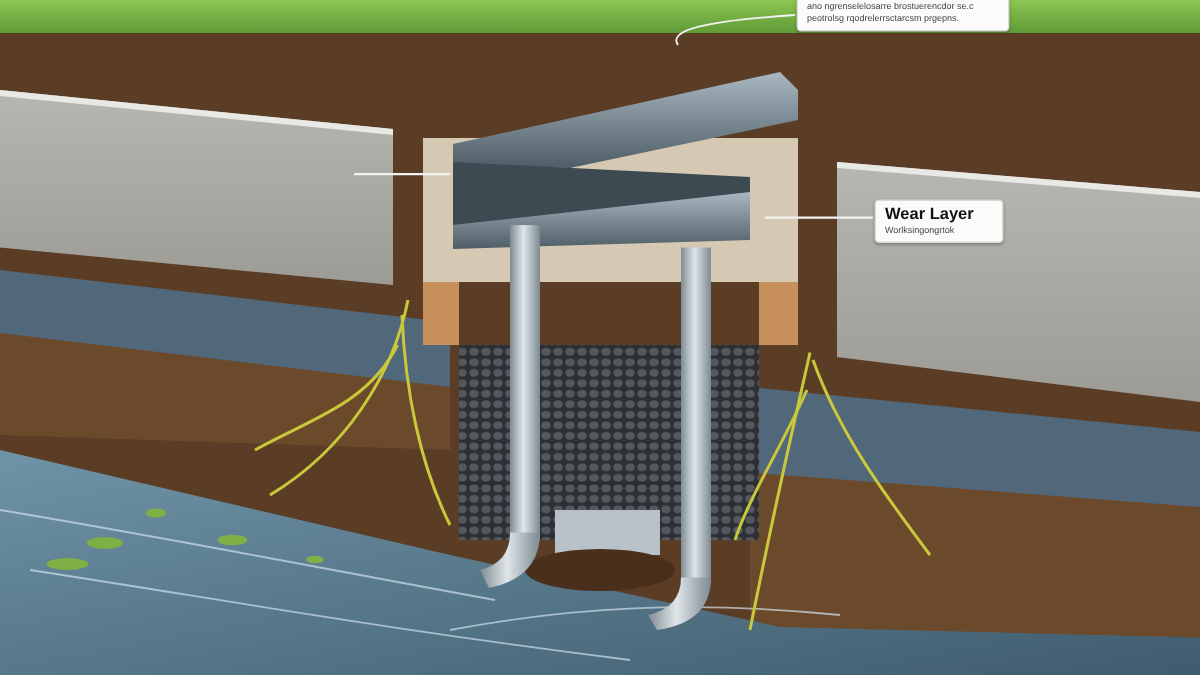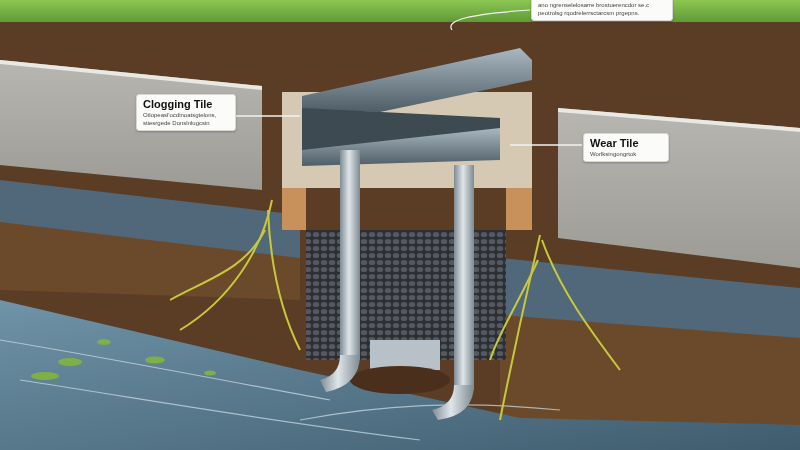--- a/index.html
+++ b/index.html
@@ -95,23 +95,18 @@
   <line x1="236" y1="116" x2="300" y2="116" stroke="#f2f2f2" stroke-width="1.5"></line>
   <line x1="510" y1="145" x2="582" y2="145" stroke="#f2f2f2" stroke-width="1.5"></line>
   <path d="M530,10 C470,14 445,20 452,30" stroke="#f2f2f2" stroke-width="1.2" fill="none"></path>
 </svg>
 
 <div class="callout" style="left:531px;top:-3px;width:128px;">
   <div class="s">ano ngrenselelosarre brostuerencdor se.c</div>
   <div class="s">peotrolsg rqodrelerrsctarcsm prgepns.</div>
 </div>
 
-<div class="callout" style="left:136px;top:94px;width:86px;">
-  <div class="t">Clogging Tile</div>
-  <div class="s">Otlopeasl'ocdinoatsgtelons,</div>
-  <div class="s">stiesrgede Donslnlugcsin</div>
-</div>
 
 <div class="callout" style="left:583px;top:133px;width:72px;">
-  <div class="t">Wear Tile</div>
+  <div class="t">Wear Layer</div>
   <div class="s">Worlksingongrtok</div>
 </div>
 </div>
 
 </body></html>

